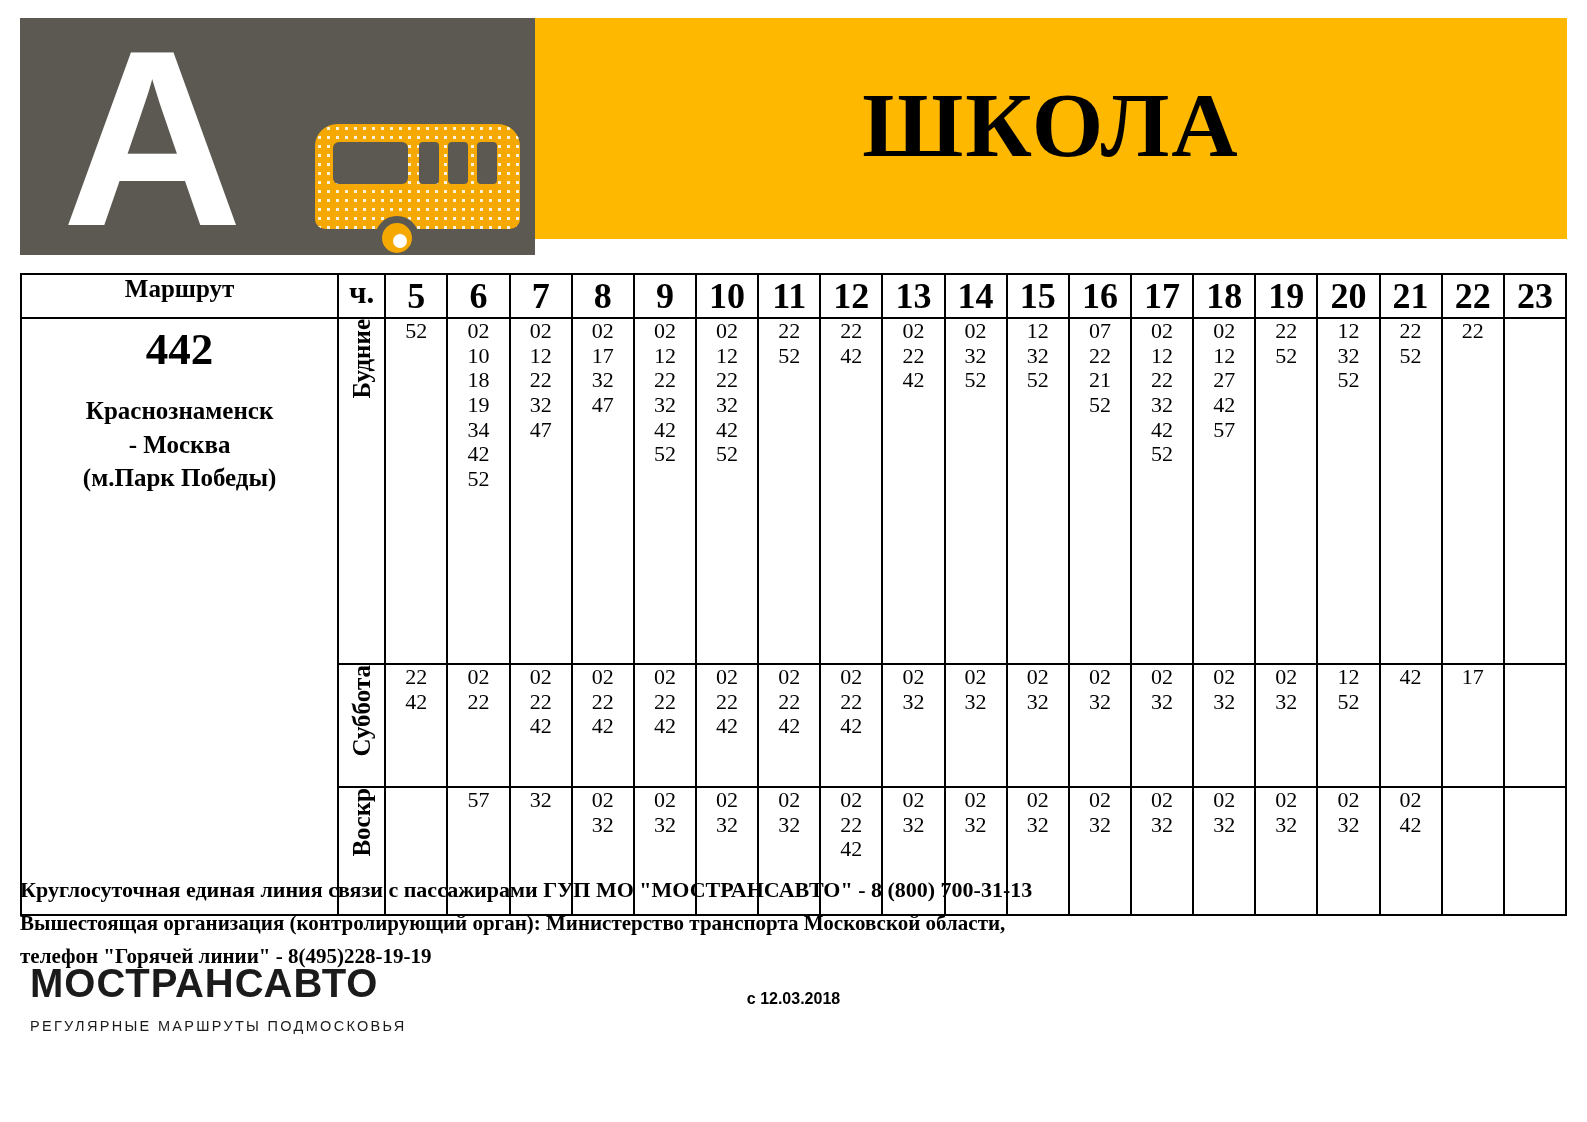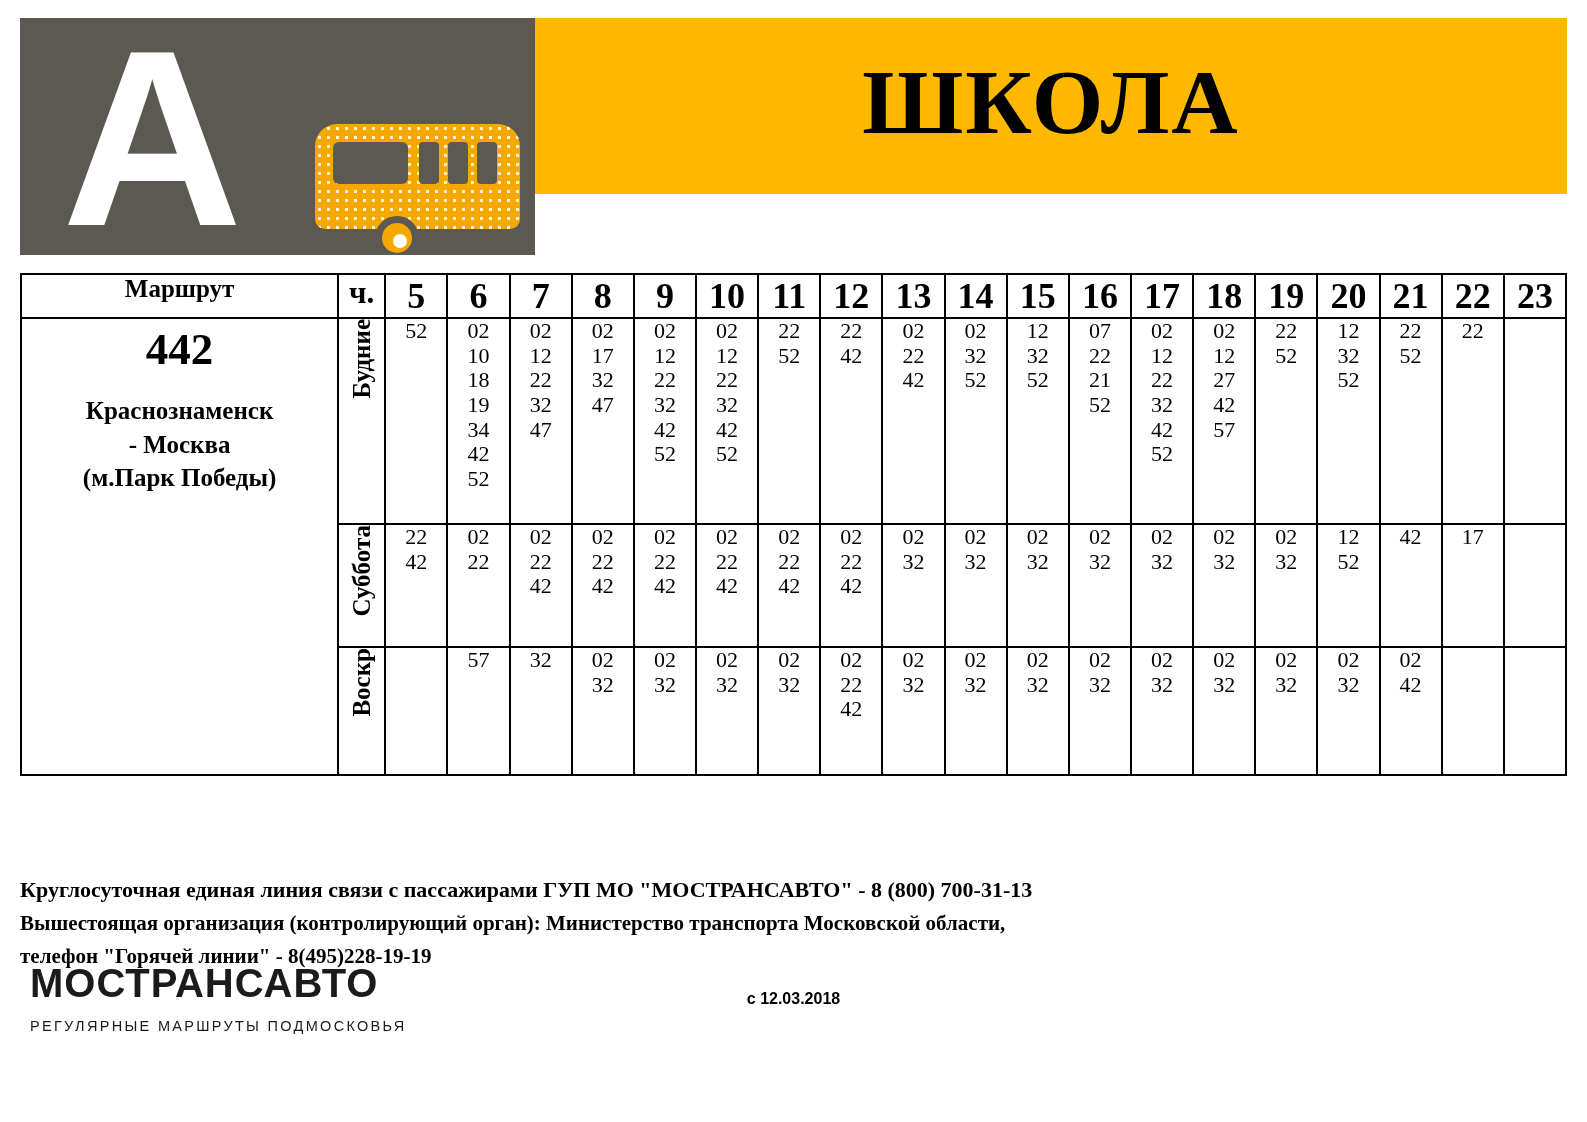--- a/index.html
+++ b/index.html
@@ -35,21 +35,21 @@
   .bus .win2{position:absolute;left:104px;top:18px;width:20px;height:42px;background:#5c5952;border-radius:4px;}
   .bus .win3{position:absolute;left:133px;top:18px;width:20px;height:42px;background:#5c5952;border-radius:4px;}
   .bus .win4{position:absolute;left:162px;top:18px;width:20px;height:42px;background:#5c5952;border-radius:4px;}
   .wheel{
     position:absolute;left:355px;top:198px;width:44px;height:44px;border-radius:50%;
     background:#f5a800;border:7px solid #5c5952;box-sizing:border-box;
   }
   .wheel:after{content:"";position:absolute;left:11px;top:11px;width:14px;height:14px;border-radius:50%;background:#fff;}
 
   .title-box{
-    flex:1;height:176px;background:#FFB800;
+    flex:1;height:221px;background:#FFB800;
     display:flex;align-items:center;justify-content:center;
   }
   .title-box .t{
     font-family:"Liberation Serif", serif;
     font-weight:bold;font-size:92px;letter-spacing:2px;color:#000;
     transform:translateY(-4px);
   }
 
   
   table.sched{
@@ -187,21 +187,21 @@
         <th class="hdr-hour">17</th>
         <th class="hdr-hour">18</th>
         <th class="hdr-hour">19</th>
         <th class="hdr-hour">20</th>
         <th class="hdr-hour">21</th>
         <th class="hdr-hour">22</th>
         <th class="hdr-hour">23</th>
       </tr>
     </thead>
     <tbody>
-      <tr style="height:206px">
+      <tr style="height:346px">
         <td class="route-cell" rowspan="3">
           <span class="num">442</span>
           <span>Краснознаменск</span><br>
           <span>-  Москва</span><br>
           <span>(м.Парк Победы)</span>
         </td>
         <td class="daylabel"><span>Будние</span></td>
         <td class="mins">52</td>
         <td class="mins">
             <div>02</div>

